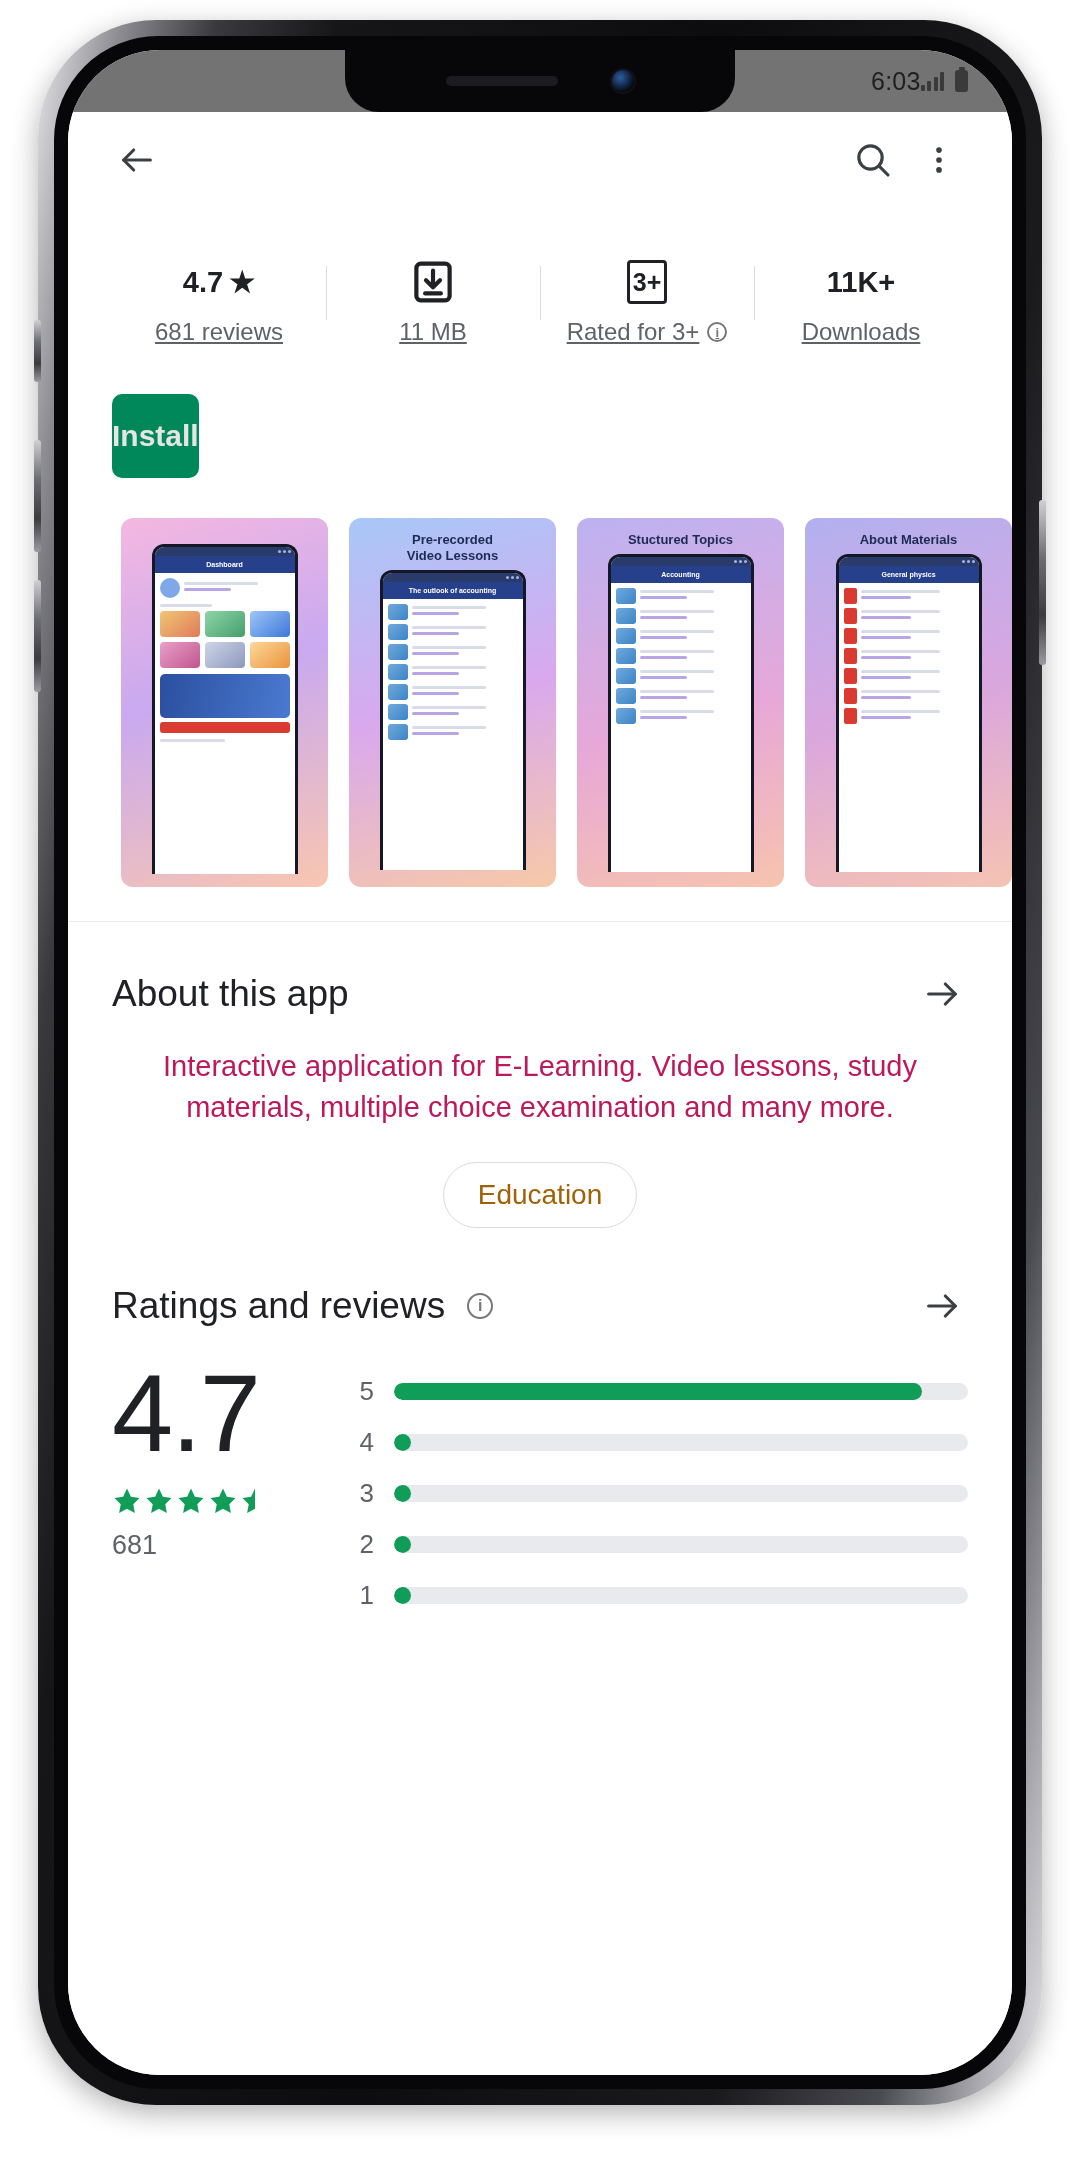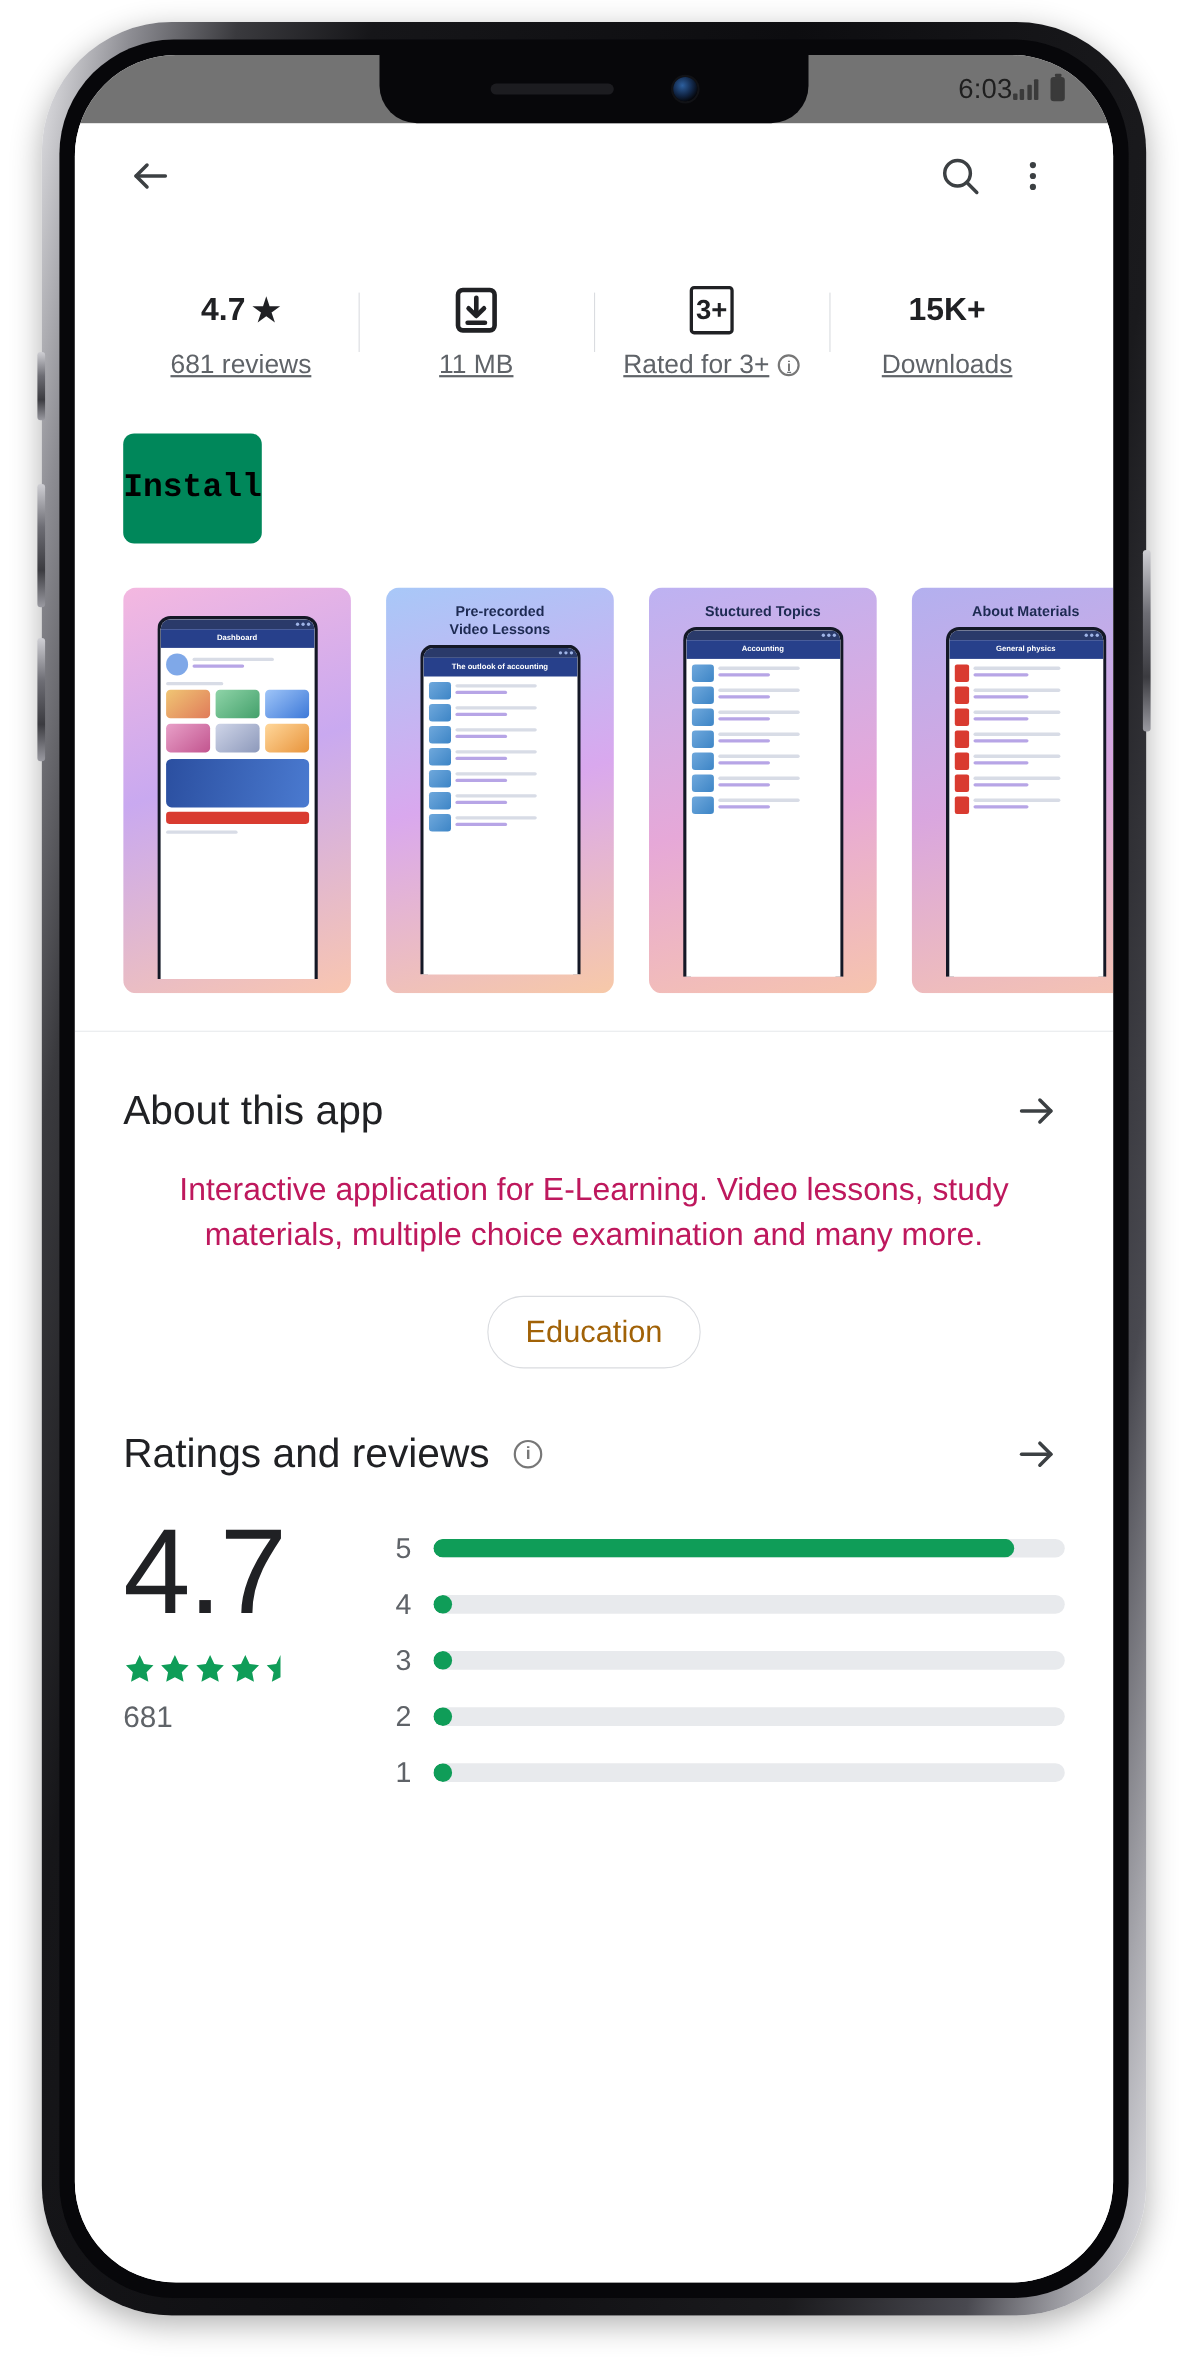--- a/index.html
+++ b/index.html
@@ -224,39 +224,40 @@
     font-size: 13px;
     display: inline-flex; align-items: center; justify-content: center;
     color: #777;
     font-weight: bold;
     flex: none;
   }
 
   
   #install-button {
     margin: 48px 44px 0 44px;
-    height: 100px;
+    height: 84px;
     border-radius: 10px;
     background: #00875A;
-    color: #000000;
+    color: #e5e5e5;
     font-size: 30px;
     font-weight: bold;
     display: flex;
     align-items: center;
     justify-content: center;
     border: none;
-    font-family: Liberation Mono, monospace;
+    font-family: Liberation Sans, sans-serif;
   }
 
   
   #screenshots {
     display: flex;
-    gap: 32px;
+    gap: 21px;
     margin: 40px 0 0 44px;
     overflow: hidden;
+    justify-content: flex-end;
   }
   .shot {
     flex: none;
     width: 207px;
     height: 369px;
     border-radius: 12px;
     overflow: hidden;
     position: relative;
     background: linear-gradient(160deg,#f4b8e0 0%,#c9a9f0 45%,#f9c6b0 100%);
   }
@@ -520,21 +521,21 @@
             <div class="stat-top">
               <span class="boxicon">3+</span>
             </div>
             <div class="stat-sub">
               <span>Rated for 3+</span>
               <span class="info-dot">i</span>
             </div>
           </div>
 
           <div class="stat">
-            <div class="stat-top">15K+</div>
+            <div class="stat-top">11K+</div>
             <div class="stat-sub">Downloads</div>
           </div>
         </div>
 
         <button id="install-button" style="background: rgb(0, 135, 90);">Install</button>
 
         <div id="screenshots">
 
           <div class="shot">
             <div class="shot-caption"></div>

